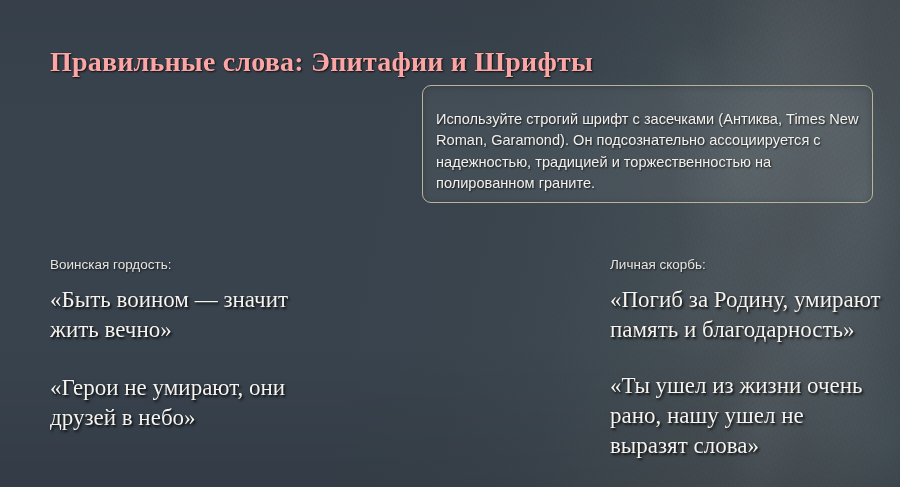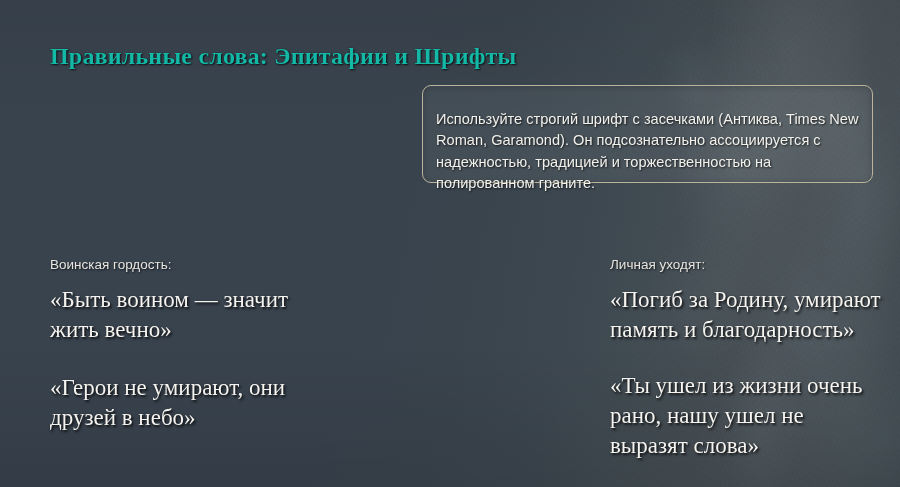--- a/index.html
+++ b/index.html
@@ -73,35 +73,35 @@
   }
 
   
   .content { position: absolute; inset: 0; }
 
   .slide-title {
     position: absolute;
     left: 50px;
     top: 26px;
     font-family: "Liberation Serif", "DejaVu Serif", serif;
-    font-size: 24px;
+    font-size: 28px;
     line-height: 1.2;
-    color: #14b8a6;
+    color: #fca5a5;
     letter-spacing: .2px;
     white-space: nowrap;
     text-shadow: 1px 1px 2px rgba(0,0,0,.75), 0 0 1px rgba(0,0,0,.6);
   }
 
   
   .callout {
     position: absolute;
     left: 422px;
     top: 85px;
     width: 451px;
-    height: 98px;
+    height: 118px;
     box-sizing: border-box;
     border: 1px solid #b9b49a;
     border-radius: 9px;
     background: rgba(255,255,255,.055);
     box-shadow: 0 1px 6px rgba(0,0,0,.18) inset;
   }
   .callout-text {
     position: absolute;
     left: 13px;
     top: 8px;
@@ -162,19 +162,19 @@
     <div class="col col-1">
       <div class="col-label">Воинская гордость:</div>
       <div class="quote">«Быть воином — значит жить вечно»</div>
       <div class="quote">«Герои не умирают, они друзей в небо»</div>
     </div>
 
     <div class="col col-2">
     </div>
 
     <div class="col col-3">
-      <div class="col-label">Личная уходят:</div>
+      <div class="col-label">Личная скорбь:</div>
       <div class="quote">«Погиб за Родину, умирают память и благодарность»</div>
       <div class="quote">«Ты ушел из жизни очень рано, нашу ушел не выразят слова»</div>
     </div>
 
   </div>
 </div>
 
 </body></html>

